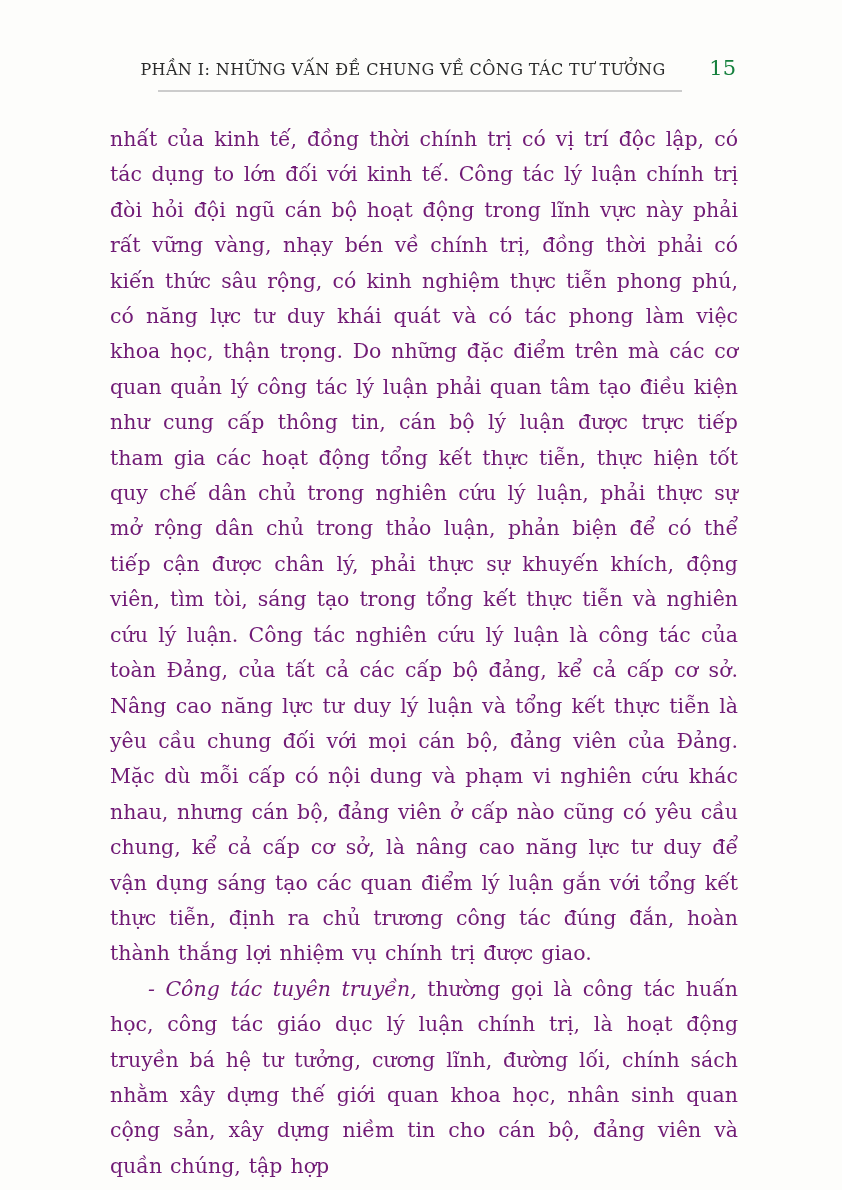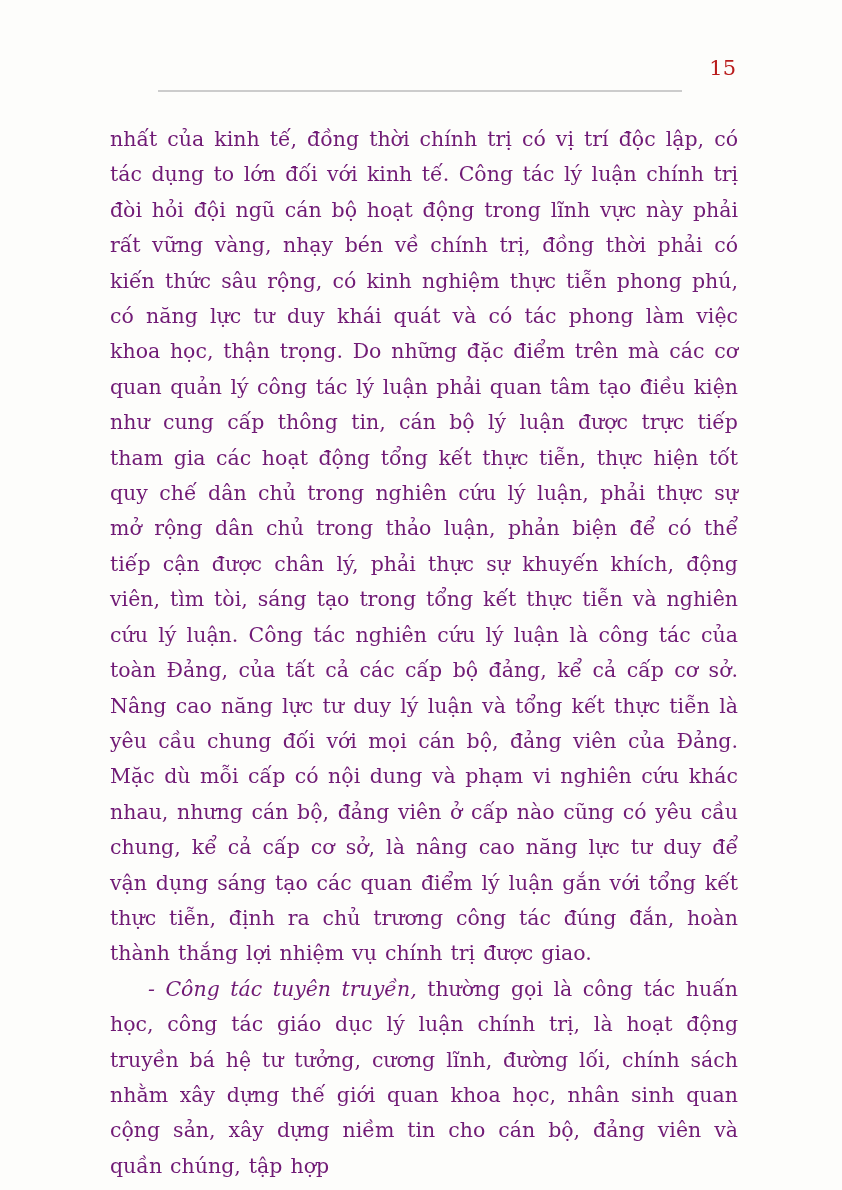--- a/index.html
+++ b/index.html
@@ -36,21 +36,21 @@
     font-size: 16px;
     letter-spacing: 0.4px;
     color: #2b2b2b;
     white-space: nowrap;
   }
   .page-number {
     position: absolute;
     right: 0;
     top: -4px;
     font-size: 21px;
-    color: #b91c1c;
+    color: #15803d;
   }
   .header-rule {
     position: absolute;
     top: 90px;
     left: 158px;
     width: 524px;
     height: 2px;
     background: #cccccc;
   }
   .body-text {
@@ -74,20 +74,21 @@
   .para em {
     font-style: italic;
   }
 </style>
 </head>
 <body>
 
 <div class="page">
 
   <div class="header">
+    <div class="running-title">PHẦN I:  NHỮNG VẤN ĐỀ CHUNG VỀ CÔNG TÁC TƯ TƯỞNG</div>
     <div class="page-number">15</div>
   </div>
 
   <div class="header-rule"></div>
 
   <div class="body-text">
     <p class="para">nhất của kinh tế, đồng thời chính trị có vị trí độc lập, có tác dụng to lớn đối với kinh tế. Công tác lý luận chính trị đòi hỏi đội ngũ cán bộ hoạt động trong lĩnh vực này phải rất vững vàng, nhạy bén về chính trị, đồng thời phải có kiến thức sâu rộng, có kinh nghiệm thực tiễn phong phú, có năng lực tư duy khái quát và có tác phong làm việc khoa học, thận trọng. Do những đặc điểm trên mà các cơ quan quản lý công tác lý luận phải quan tâm tạo điều kiện như cung cấp thông tin, cán bộ lý luận được trực tiếp tham gia các hoạt động tổng kết thực tiễn, thực hiện tốt quy chế dân chủ trong nghiên cứu lý luận, phải thực sự mở rộng dân chủ trong thảo luận, phản biện để có thể tiếp cận được chân lý, phải thực sự khuyến khích, động viên, tìm tòi, sáng tạo trong tổng kết thực tiễn và nghiên cứu lý luận. Công tác nghiên cứu lý luận là công tác của toàn Đảng, của tất cả các cấp bộ đảng, kể cả cấp cơ sở. Nâng cao năng lực tư duy lý luận và tổng kết thực tiễn là yêu cầu chung đối với mọi cán bộ, đảng viên của Đảng. Mặc dù mỗi cấp có nội dung và phạm vi nghiên cứu khác nhau, nhưng cán bộ, đảng viên ở cấp nào cũng có yêu cầu chung, kể cả cấp cơ sở, là nâng cao năng lực tư duy để vận dụng sáng tạo các quan điểm lý luận gắn với tổng kết thực tiễn, định ra chủ trương công tác đúng đắn, hoàn thành thắng lợi nhiệm vụ chính trị được giao.</p>
     <p class="para indent"><em>- Công tác tuyên truyền,</em><span> thường gọi là công tác huấn học, công tác giáo dục lý luận chính trị, là hoạt động truyền bá hệ tư tưởng, cương lĩnh, đường lối, chính sách nhằm xây dựng thế giới quan khoa học, nhân sinh quan cộng sản, xây dựng niềm tin cho cán bộ, đảng viên và quần chúng, tập hợp</span></p>
   </div>
 

